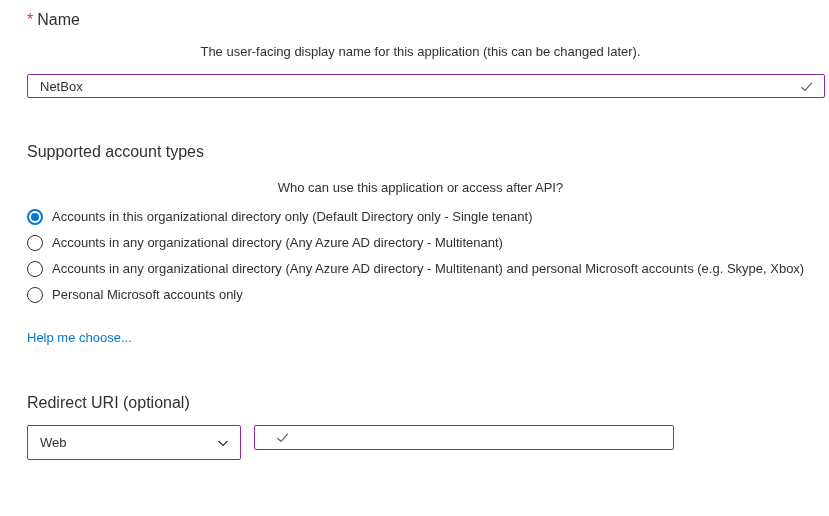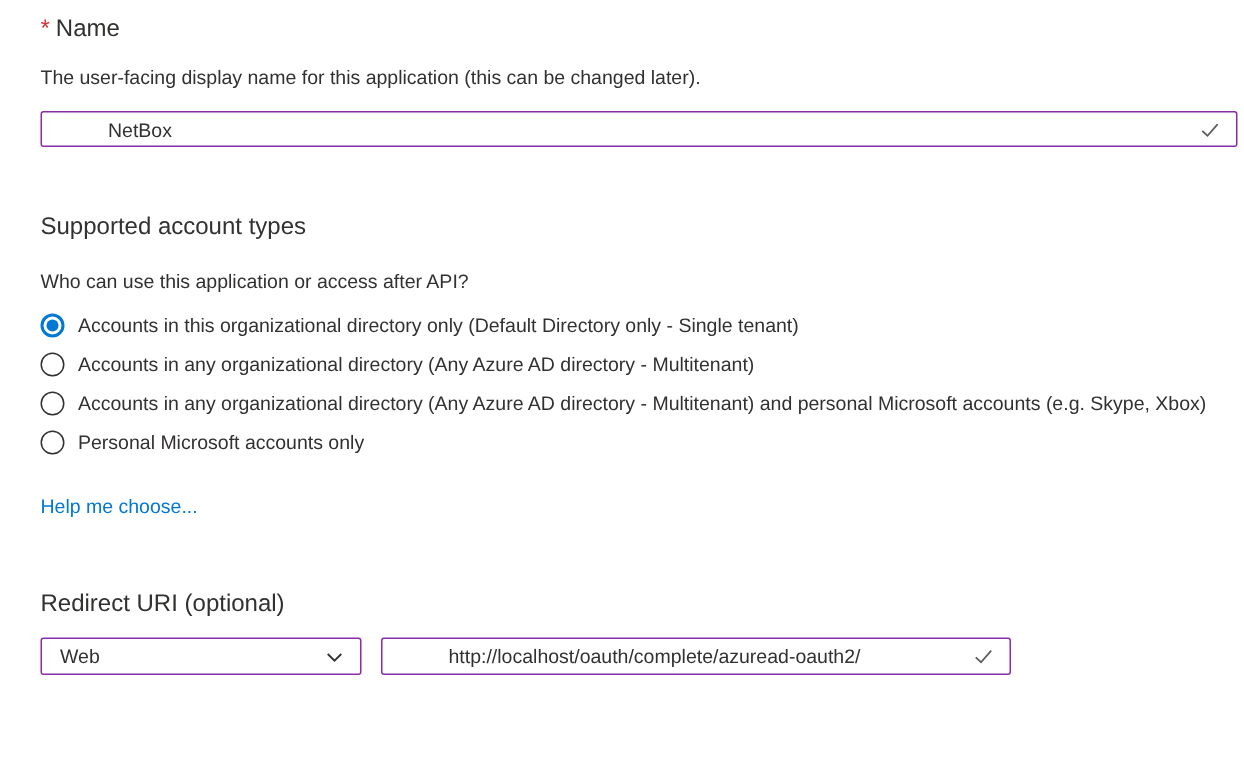--- a/index.html
+++ b/index.html
@@ -13,33 +13,33 @@
   }
   .page { padding: 10px 15px 0 27px; }
 
   .section-title {
     font-size: 16px; line-height: 19px; font-weight: 400;
     color: #323130; margin: 0;
   }
   .required-marker { color: #d13438; margin-right: 4px; }
   .helper-text {
     font-size: 13px; line-height: 19px; color: #323130;
-    margin: 13px 0 0 0; max-width: 800px;
+    margin: 13px 0 0 0; max-width: 800px; text-align: center;
   }
 
   
   .field {
     display: flex; align-items: center;
     height: 24px; border: 1.5px solid #8a2da5; border-radius: 2px;
     background: #fff; padding: 0 10px 0 12px;
   }
   .field input {
     border: none; outline: none; background: transparent;
     font-family: inherit; font-size: 13px; color: #323130;
-    flex: 1 1 auto; padding: 0; min-width: 0; margin-left: 32px;
+    flex: 1 1 auto; padding: 0; min-width: 0;
   }
   .name-field { margin-top: 13px; width: 798px; }
   .icon-right { flex: 0 0 auto; margin-left: 8px; display: flex; align-items: center; }
 
   
   .account-types { margin-top: 44px; }
   .question { margin-top: 17px; }
   .radio-group { margin-top: 7px; text-align: right; }
   .radio-option {
     display: flex; align-items: center; height: 26px; cursor: pointer;
@@ -60,21 +60,21 @@
   .help-link {
     display: inline-block; margin-top: 21px;
     font-size: 13px; line-height: 18px; color: #0078d4;
     text-decoration: none; cursor: pointer;
   }
 
   
   .redirect-section { margin-top: 46px; }
   .redirect-row { margin-top: 13px; display: flex; gap: 13px; }
   .platform-select {
-    width: 214px; height: 25px; cursor: pointer; gap: 27px;
+    width: 214px; height: 35px; cursor: pointer; gap: 27px;
   }
   .platform-select .value { font-size: 13px; color: #323130; flex: 1 1 auto; }
   .uri-field { width: 420px; height: 25px; }
   svg { display: block; }
 </style>
 </head>
 <body>
 
 <div class="page">
 
@@ -123,21 +123,20 @@
     <div class="redirect-row">
       <div class="field platform-select">
         <span class="value">Web</span>
         <span class="icon-right">
           <svg width="14" height="14" viewBox="0 0 14 14" fill="none">
             <path d="M2.5 5 L7 9.5 L11.5 5" stroke="#323130" stroke-width="1.2" fill="none"></path>
           </svg>
         </span>
       </div>
       <div class="field uri-field">
-        <input type="text" value="http://localhost/oauth/complete/azuread-oauth2/" style="">
         <span class="icon-right">
           <svg width="15" height="15" viewBox="0 0 15 15" fill="none">
             <path d="M2.5 8.2 L6 11.5 L12.8 3.8" stroke="#605e5c" stroke-width="1.2" fill="none"></path>
           </svg>
         </span>
       </div>
     </div>
   </div>
 
 </div>

